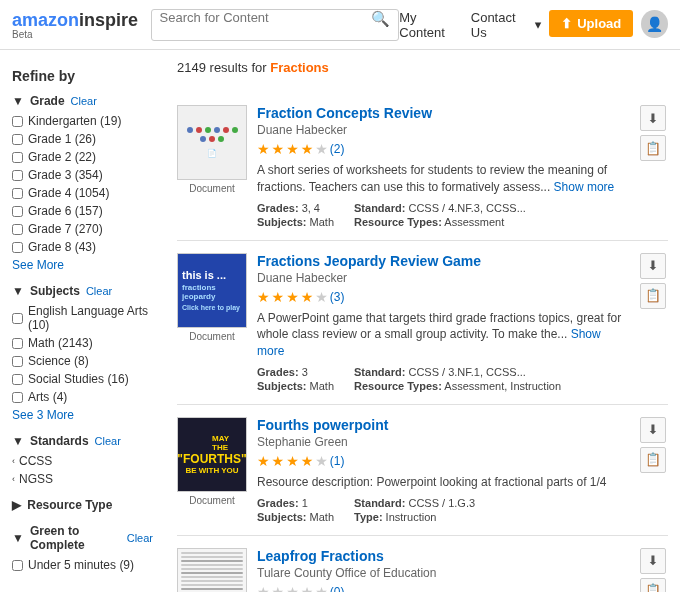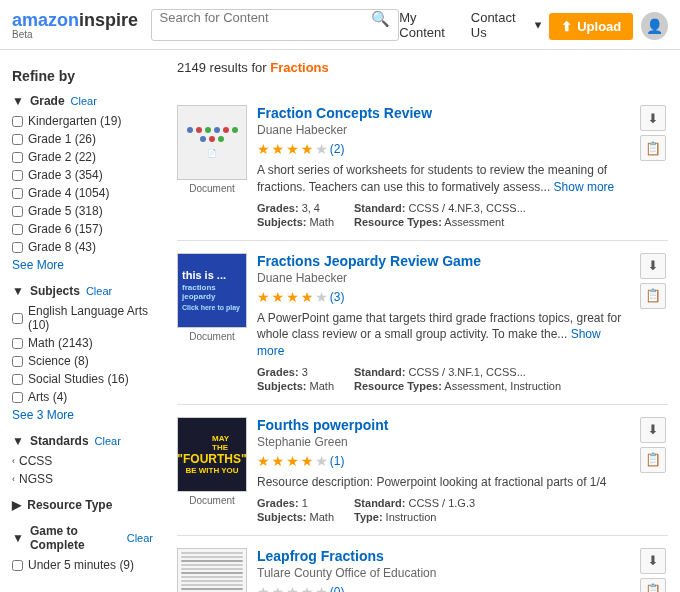--- a/index.html
+++ b/index.html
@@ -53,21 +53,21 @@
     }
     .search-icon-btn {
       background: none;
       border: none;
       cursor: pointer;
       color: #666;
       font-size: 15px;
     }
     .header-right {
       display: flex;
-      align-items: flex-end;
+      align-items: flex-start;
       margin-left: auto;
       gap: 8px;
     }
     .my-content-link {
       font-size: 13px;
       color: #333;
       text-decoration: none;
       cursor: pointer;
     }
     .contact-us-link {
@@ -395,25 +395,25 @@
       <div class="filter-item">
           <input type="checkbox" style="">
           <span>Grade 3 (354)</span>
         </div>
       <div class="filter-item">
           <input type="checkbox" style="">
           <span>Grade 4 (1054)</span>
         </div>
       <div class="filter-item">
           <input type="checkbox" style="">
-          <span>Grade 5 (318)</span>
-        </div>
-      <div class="filter-item">
-          <input type="checkbox" style="">
           <span>Grade 6 (157)</span>
+        </div>
+      <div class="filter-item">
+          <input type="checkbox" style="">
+          <span>Grade 7 (270)</span>
         </div>
       <div class="filter-item">
           <input type="checkbox" style="">
           <span>Grade 8 (43)</span>
         </div>
       <span class="see-more">See More</span>
     </div>
 
     <div class="filter-section">
       <div class="filter-header">
@@ -463,21 +463,21 @@
     <div class="filter-section">
       <div class="filter-header">
         <span>▶</span>
         <span>Resource Type</span>
       </div>
     </div>
 
     <div class="filter-section">
       <div class="filter-header">
         <span>▼</span>
-        <span>Game to Complete</span>
+        <span>Green to Complete</span>
         <span class="clear-link">Clear</span>
       </div>
       <div class="filter-item">
           <input type="checkbox" style="">
           <span>Under 5 minutes (9)</span>
         </div>
 
     </div>
 
   </div>

